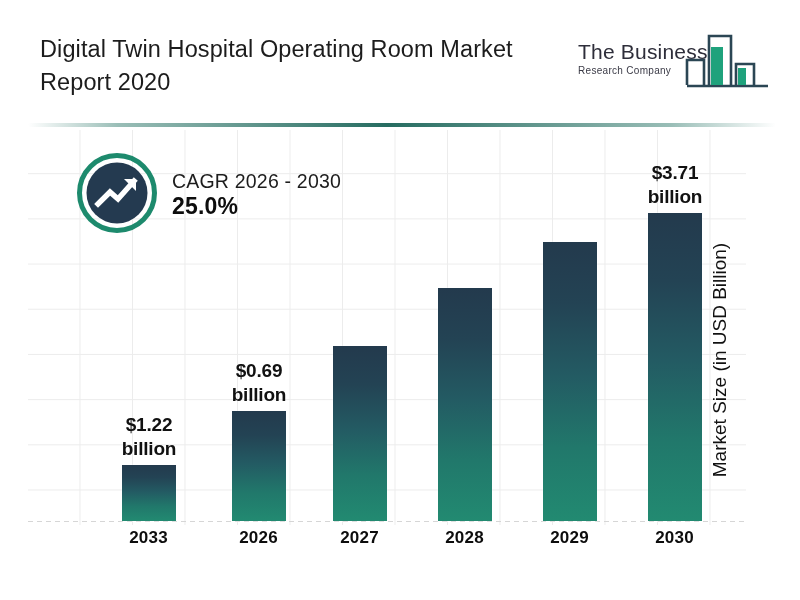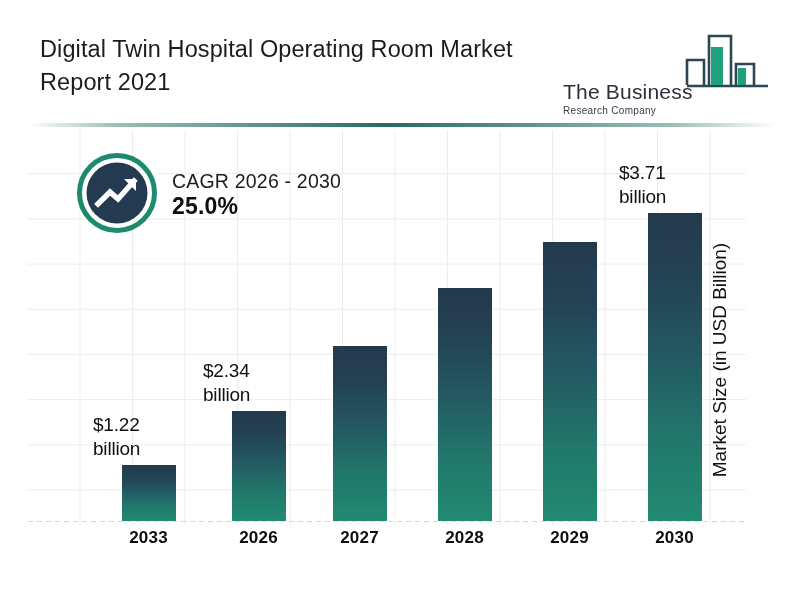--- a/index.html
+++ b/index.html
@@ -29,21 +29,21 @@
     color:#1c1c1c;
     font-weight:400;
     letter-spacing:0.1px;
   }
   #logo{
     position:absolute;
     left:560px;top:28px;
     width:212px;height:72px;
   }
   #logo-wordmark{
-    position:absolute;left:3px;top:12px;width:130px;margin-top:40px;
+    position:absolute;left:18px;top:12px;width:130px;
   }
   #logo-line1{
     font-size:21px;
     color:#2e2e3a;
     letter-spacing:0.2px;
     font-weight:400;
     white-space:nowrap;
   }
   #logo-line2{
     font-size:10px;
@@ -103,22 +103,23 @@
     bottom:0;
     width:54px;
     background:linear-gradient(to bottom,#243a4e 0%,#22465180 0%,#234050 18%,#23616a 55%,#228069 80%,#23896f 100%);
     background:linear-gradient(180deg,#233a4d 0%,#234354 22%,#235b63 48%,#21786b 74%,#228a71 100%);
     box-shadow:0 0 0 0.5px rgba(255,255,255,0.5);
   }
   .bar-label{
     position:absolute;
     left:-3px;
     width:112px;
+    text-align:center;
     font-size:19px;
-    font-weight:normal;
+    font-weight:bold;
     color:#111111;
     line-height:24px;
     letter-spacing:-0.2px;
   }
   .bar-label .lab-unit{display:block;}
 
   
   #xaxis{
     position:absolute;
     left:28px;top:528px;
@@ -173,21 +174,21 @@
     letter-spacing:0.2px;
   }
 </style>
 </head>
 <body>
 
 <div id="canvas">
 
   <div id="header">
 
-    <div id="report-title">Digital Twin Hospital Operating Room Market Report 2021</div>
+    <div id="report-title">Digital Twin Hospital Operating Room Market Report 2020</div>
 
     <div id="logo">
       <div id="logo-wordmark">
         <div id="logo-line1">The Business</div>
         <div id="logo-line2">Research Company</div>
       </div>
       <div id="logo-mark">
         <svg width="86" height="64" viewBox="0 0 86 64">
           <g fill="none" stroke="#2b4654" stroke-width="2.6">
             <path d="M3 55 L3 30 L20 30 L20 55"></path>
@@ -213,21 +214,21 @@
       <div class="bar-slot" style="left:68px;">
         <div class="bar-label" style="bottom:60px;">
           <span>$1.22</span>
           <span class="lab-unit">billion</span>
         </div>
         <div class="bar" style="height:56px;"></div>
       </div>
 
       <div class="bar-slot" style="left:178px;">
         <div class="bar-label" style="bottom:114px;">
-          <span>$2.34</span>
+          <span>$0.69</span>
           <span class="lab-unit">billion</span>
         </div>
         <div class="bar" style="height:110px;"></div>
       </div>
 
       <div class="bar-slot" style="left:279px;">
         <div class="bar" style="height:175px;"></div>
       </div>
 
       <div class="bar-slot" style="left:384px;">

